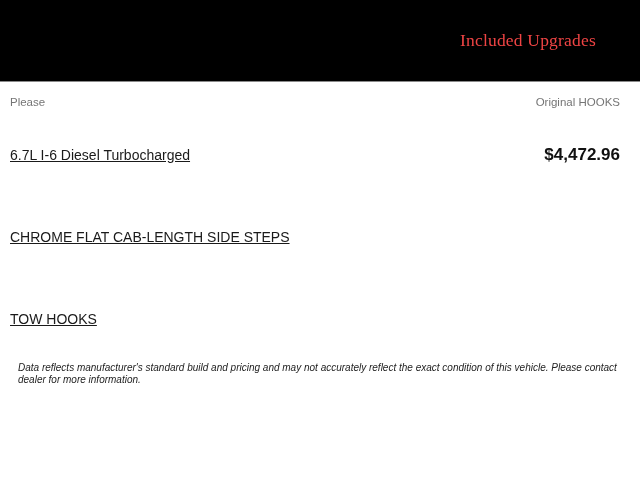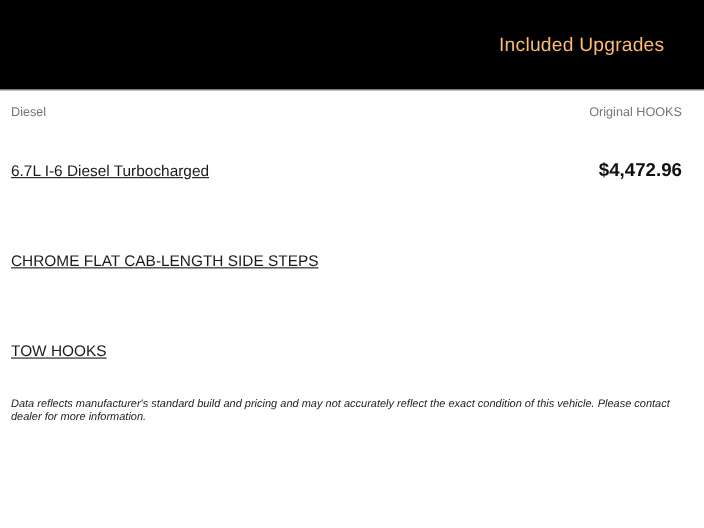--- a/index.html
+++ b/index.html
@@ -19,25 +19,26 @@
     height: 82px;
     background: #000000;
     border-bottom: 1px solid #8a8a8a;
     display: flex;
     align-items: center;
     justify-content: flex-end;
     padding-right: 32px;
     box-sizing: border-box;
   }
   .topbar h1 {
-    margin: 4px;
-    color: #fdba74;
+    margin: 12px;
+    color: #ef4444;
     font-size: 17.5px;
     font-weight: 400;
     letter-spacing: 0.2px;
+    font-family: Liberation Serif, serif;
   }
   .content {
     padding: 0 20px 0 10px;
   }
   .col-headers {
     display: flex;
     justify-content: space-between;
     align-items: center;
     margin-top: 13px;
     height: 14px;
@@ -58,40 +59,40 @@
     color: #1a1a1a;
     font-size: 14px;
     text-decoration: underline;
   }
   .row .upgrade-price {
     color: #111111;
     font-size: 17px;
     font-weight: 700;
   }
   .disclaimer {
-    margin: 2px 0 0 0;
+    margin: 2px 0 0 8px;
     color: #222222;
     font-size: 10px;
     font-style: italic;
     line-height: 12px;
   }
 </style>
 </head>
 <body>
 
 <div class="page">
 
   <header class="topbar">
     <h1>Included Upgrades</h1>
   </header>
 
   <main class="content">
 
     <div class="col-headers">
-      <span>Diesel</span>
+      <span>Please</span>
       <span>Original HOOKS</span>
     </div>
 
     <div class="rows" id="rows">
         <div class="row">
           <span class="upgrade-name">6.7L I-6 Diesel Turbocharged</span>
           <span class="upgrade-price">$4,472.96</span>
         </div>
         <div class="row">
           <span class="upgrade-name">CHROME FLAT CAB-LENGTH SIDE STEPS</span>

